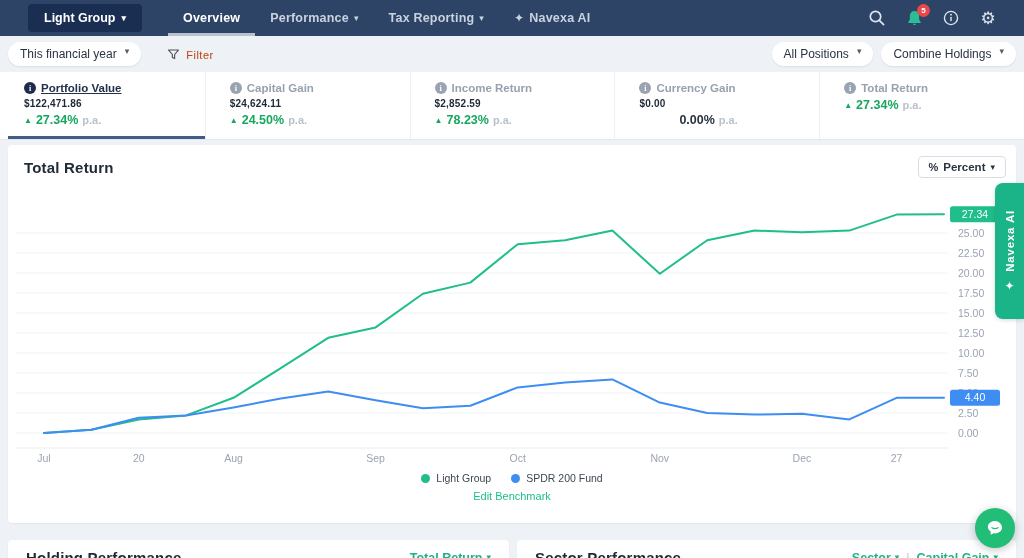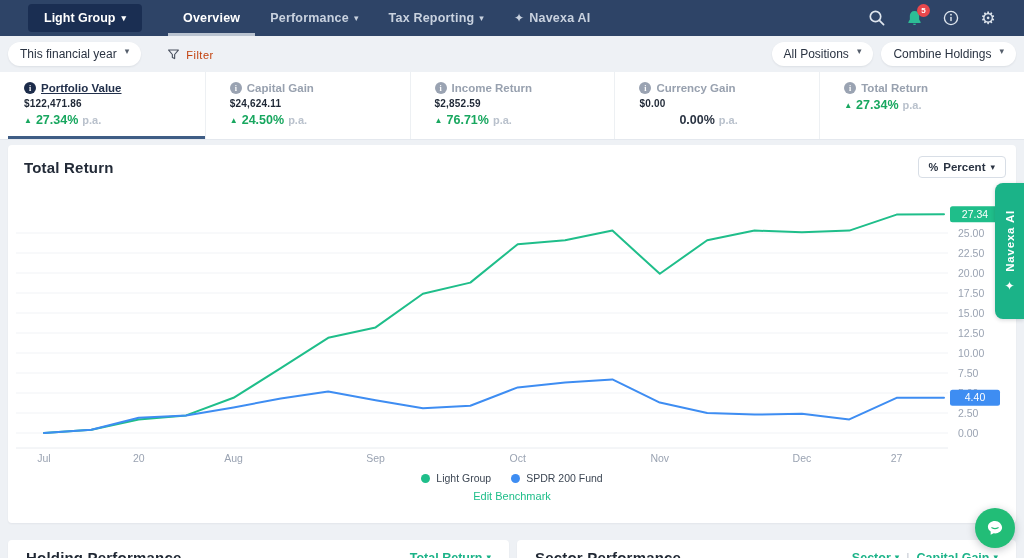--- a/index.html
+++ b/index.html
@@ -205,21 +205,21 @@
       </div>
   </div>
   <div class="stat">
     <div class="stat-label">
         <span class="i-ico">i</span>
         <span>Income Return</span>
       </div>
     <div class="stat-value">$2,852.59</div>
     <div class="stat-change">
         <span class="up-arrow">▲</span>
-        <span>76.71%</span>
+        <span>78.23%</span>
         <span class="pa">p.a.</span>
       </div>
   </div>
   <div class="stat flat">
     <div class="stat-label">
         <span class="i-ico">i</span>
         <span>Currency Gain</span>
       </div>
     <div class="stat-value">$0.00</div>
     <div class="stat-change">

